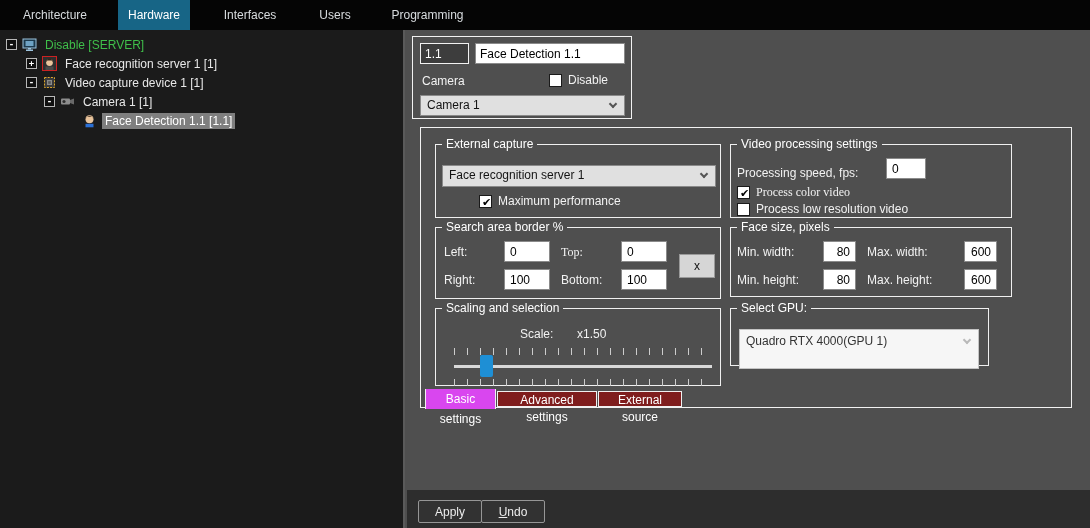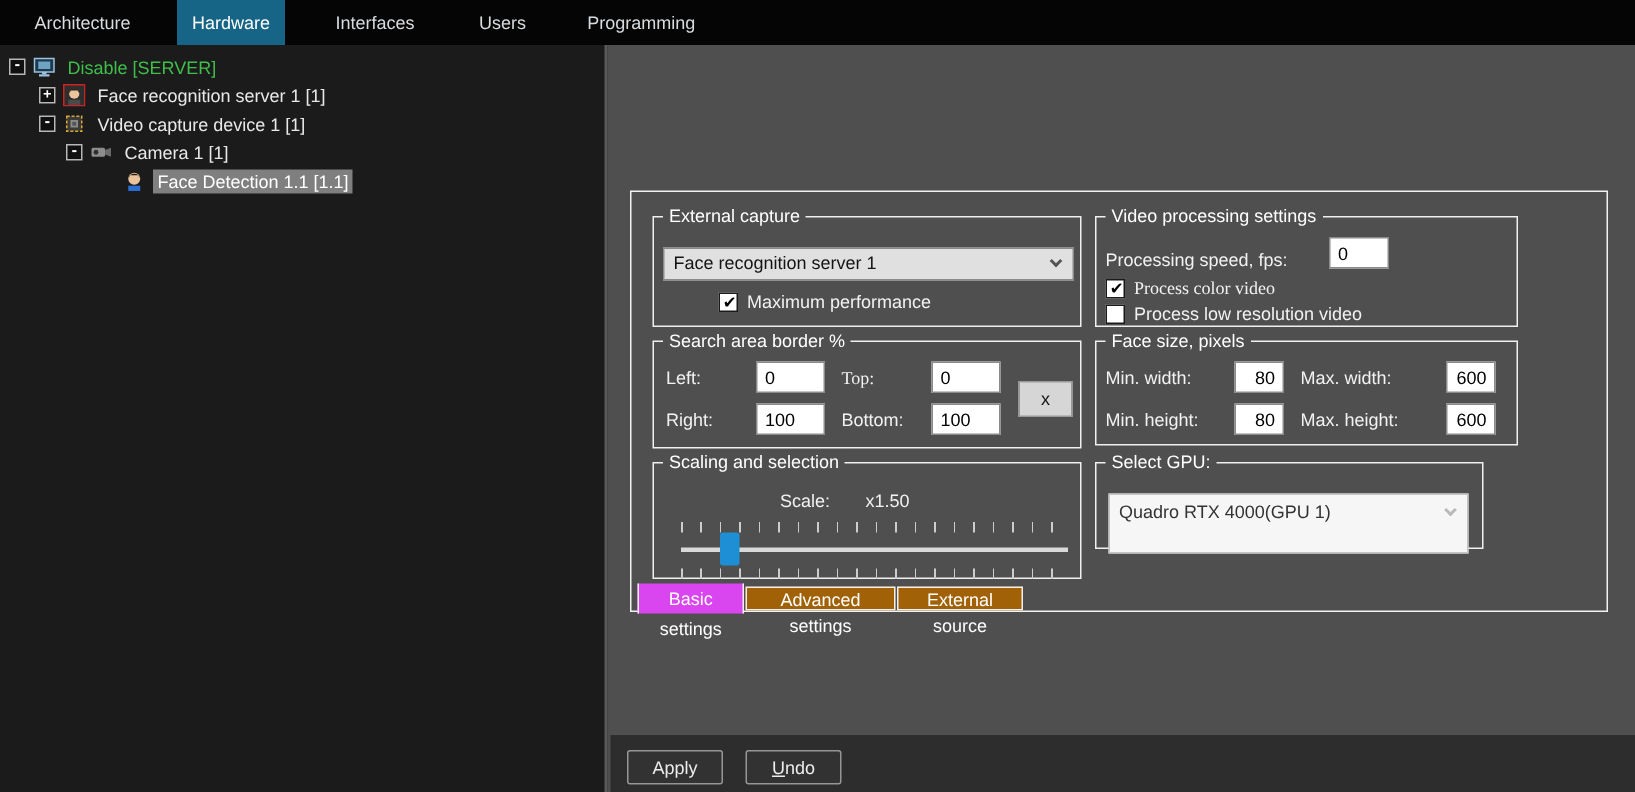--- a/index.html
+++ b/index.html
@@ -108,35 +108,35 @@
            background:repeating-linear-gradient(90deg,#cdcdcd 0 1px,transparent 1px 13px); }
   #ticks-top { top:39px; } #ticks-bottom { top:70px; }
   .slider-track { position:absolute; left:18px; top:56px; width:258px; height:3px; background:#d9d9d9; }
   .slider-thumb { position:absolute; left:44px; top:46px; width:13px; height:22px;
                   background:#1e8fd5; border-radius:2px; }
   .gpu-dd { position:absolute; left:8px; top:20px; width:240px; height:40px; line-height:22px; }
   .gpu-dd .chev { top:7px; }
 
   
   .btab { position:absolute; text-align:center; font-size:12px; color:#fff;
-          border:1px solid #f0f0f0; background:#a16207; height:16px; line-height:17px;
+          border:1px solid #f0f0f0; background:#7f1d1d; height:16px; line-height:17px;
           top:263px; }
   .btab.active { background:#d946ef; border-top:none; border-bottom:none; height:20px;
                  top:261px; line-height:20px; }
   #bt0 { left:4px;   width:71px; }
   #bt1 { left:76px;  width:100px; }
   #bt2 { left:177px; width:84px; }
 
   
   .bottom-strip { position:absolute; left:407px; top:490px; width:683px; height:38px;
                   background:#2d2d2d; }
   .act-btn { position:absolute; top:10px; width:64px; height:23px; background:#323232;
              border:1px solid #969696; border-radius:2px; color:#ececec;
              font:12px "Liberation Sans", sans-serif; }
-  #apply-btn { left:11px; } #undo-btn { left:90px; }
+  #apply-btn { left:11px; } #undo-btn { left:74px; }
   .u { text-decoration:underline; }
 </style>
 </head>
 <body>
 
 <div class="navbar">
   <span class="nav-tab" id="nt0">Architecture</span>
   <span class="nav-tab active" id="nt1">Hardware</span>
   <span class="nav-tab" id="nt2">Interfaces</span>
   <span class="nav-tab" id="nt3">Users</span>
@@ -203,20 +203,33 @@
           <rect x="3.5" y="10.8" width="8" height="3.5" fill="#2b6fd4"></rect>
         </svg>
     </span>
     <span class="tree-label">Face Detection 1.1 [1.1]</span>
   </div>
 
 </div>
 
 <div class="right-panel">
 
+  <div class="identity-box">
+    <input class="id-input" value="1.1" style="">
+    <input class="name-input" value="Face Detection 1.1" style="">
+    <span class="camera-label lbl">Camera</span>
+    <span class="disable-wrap">
+      <span class="cb"></span>
+      <span>Disable</span>
+    </span>
+    <div class="dd camera-dd">
+      <span>Camera 1</span>
+      <span class="chev"></span>
+    </div>
+  </div>
 
   <div class="content-box">
 
     <div class="groupbox" id="gb-external">
       <span class="gb-title">External capture</span>
       <div class="dd server-dd">
         <span>Face recognition server 1</span>
         <span class="chev"></span>
       </div>
       <span class="cbrow" id="maxperf-row">

